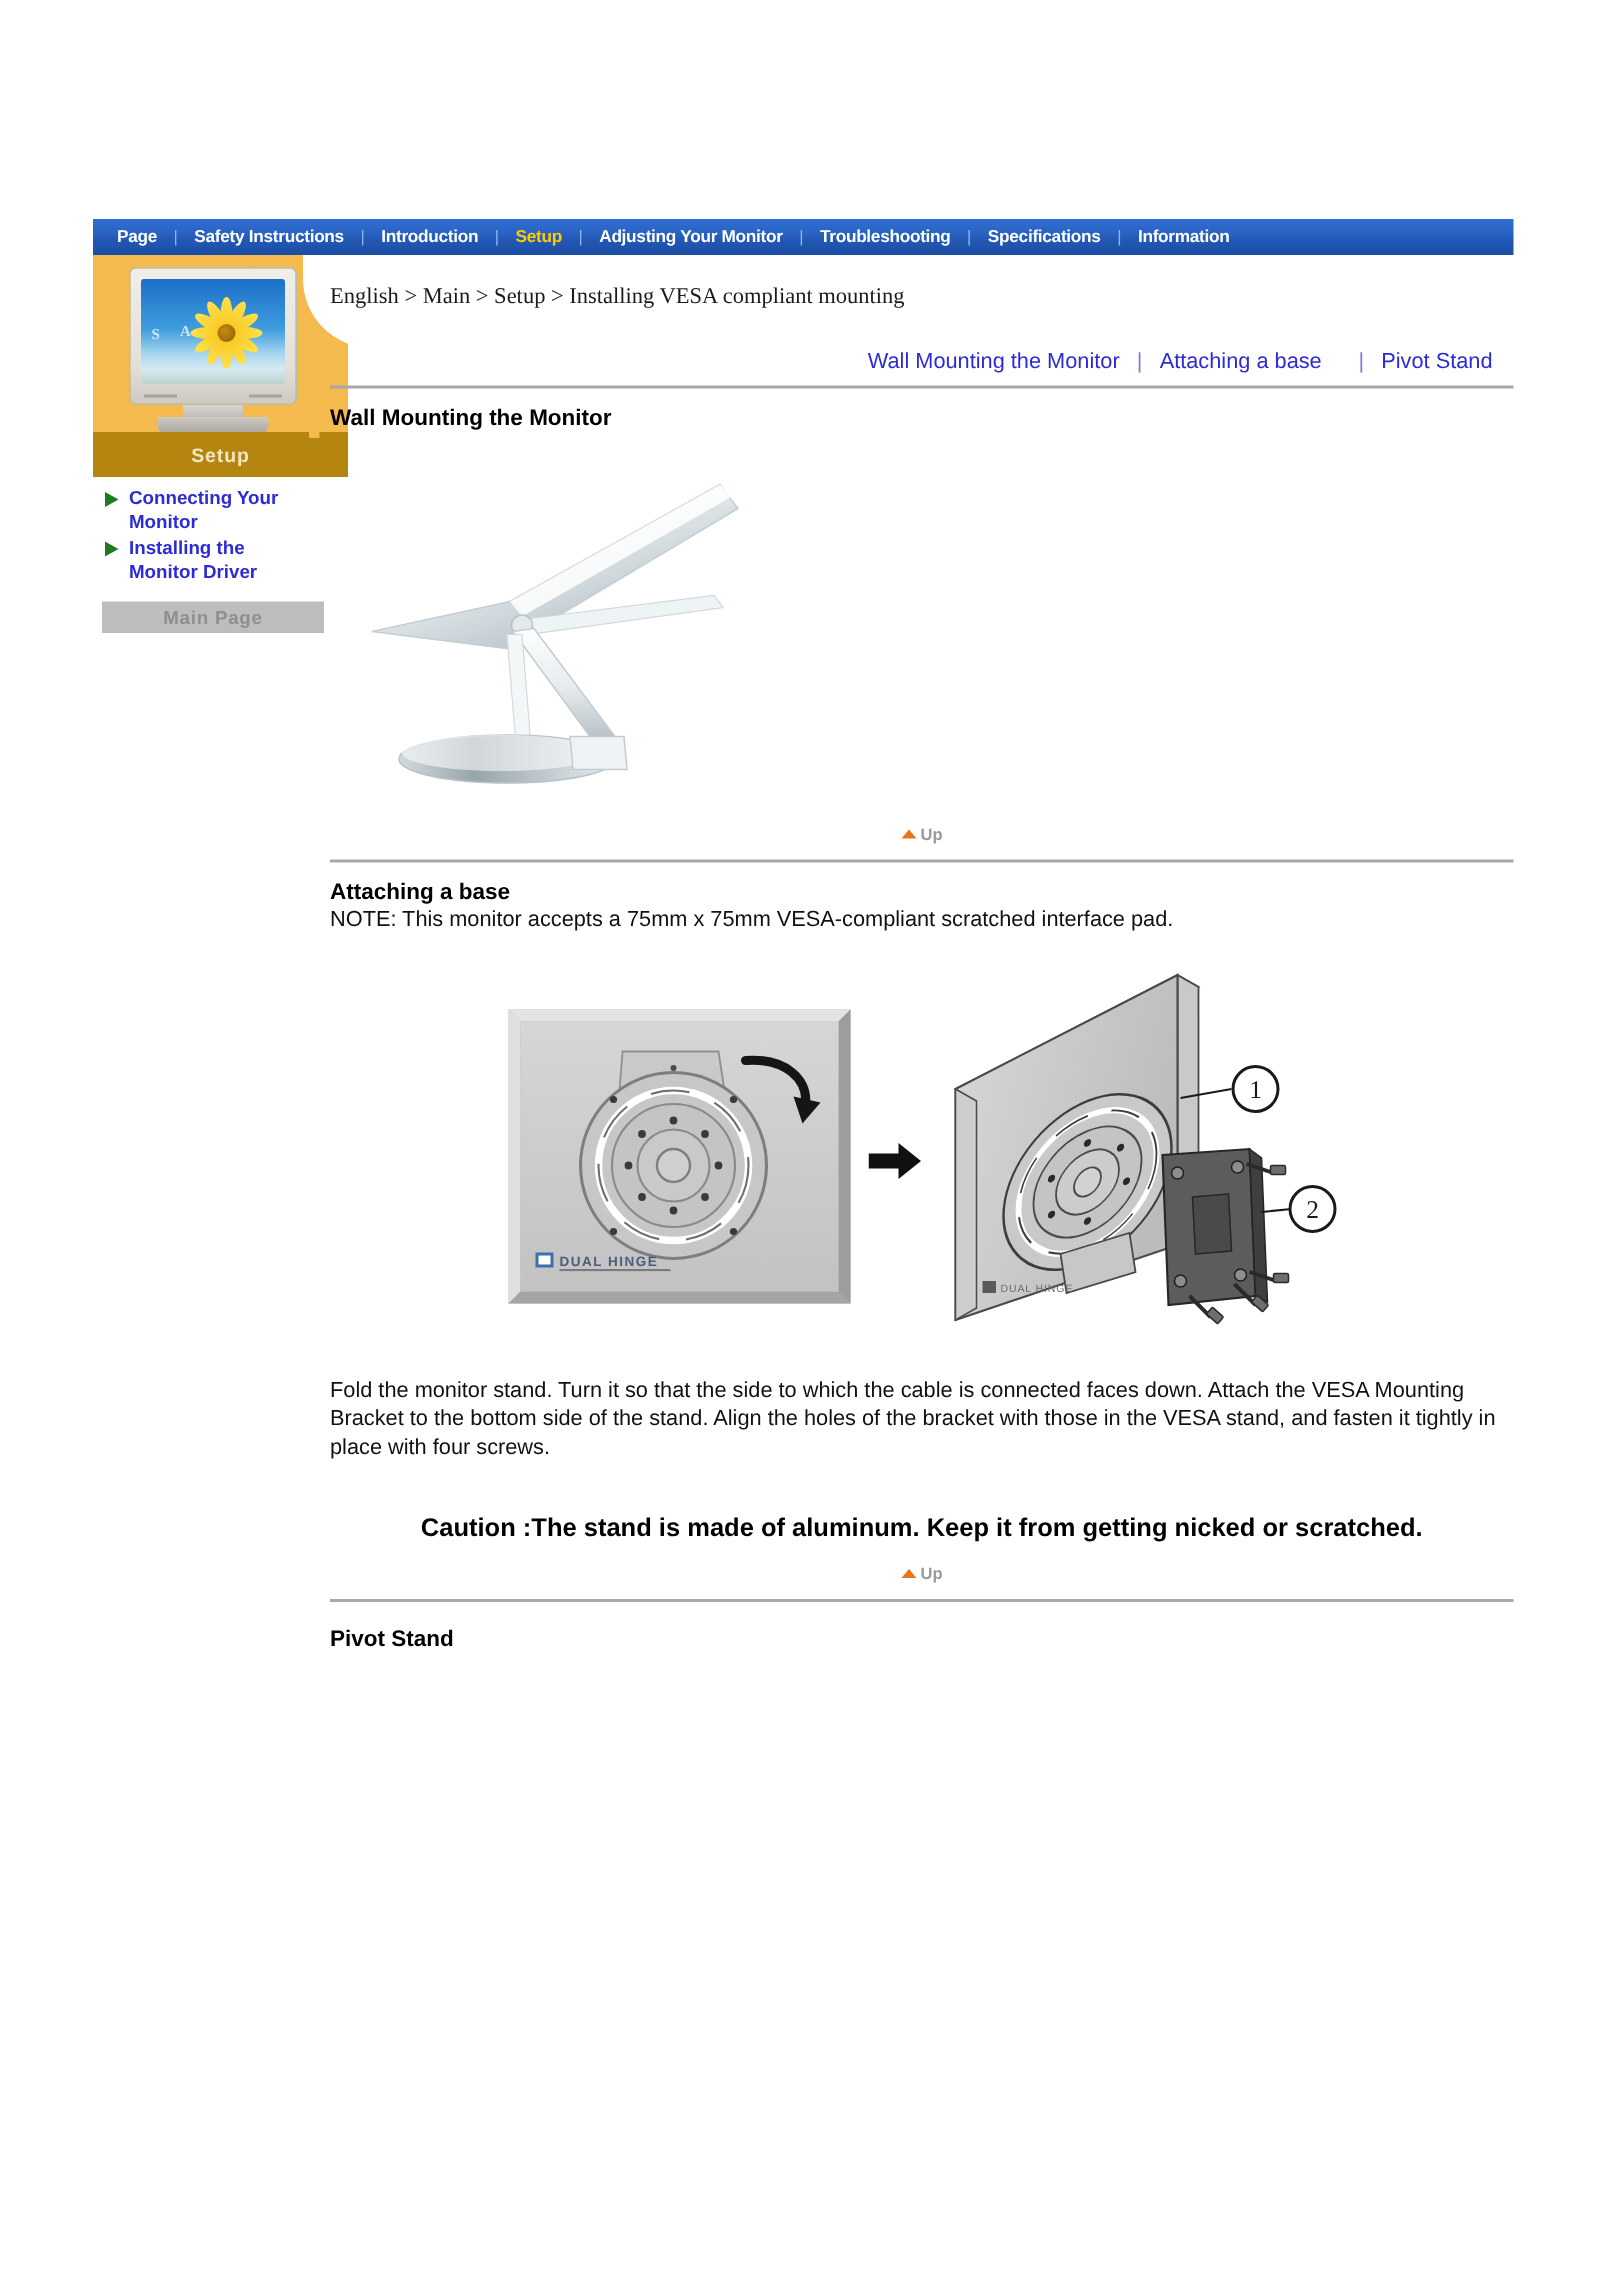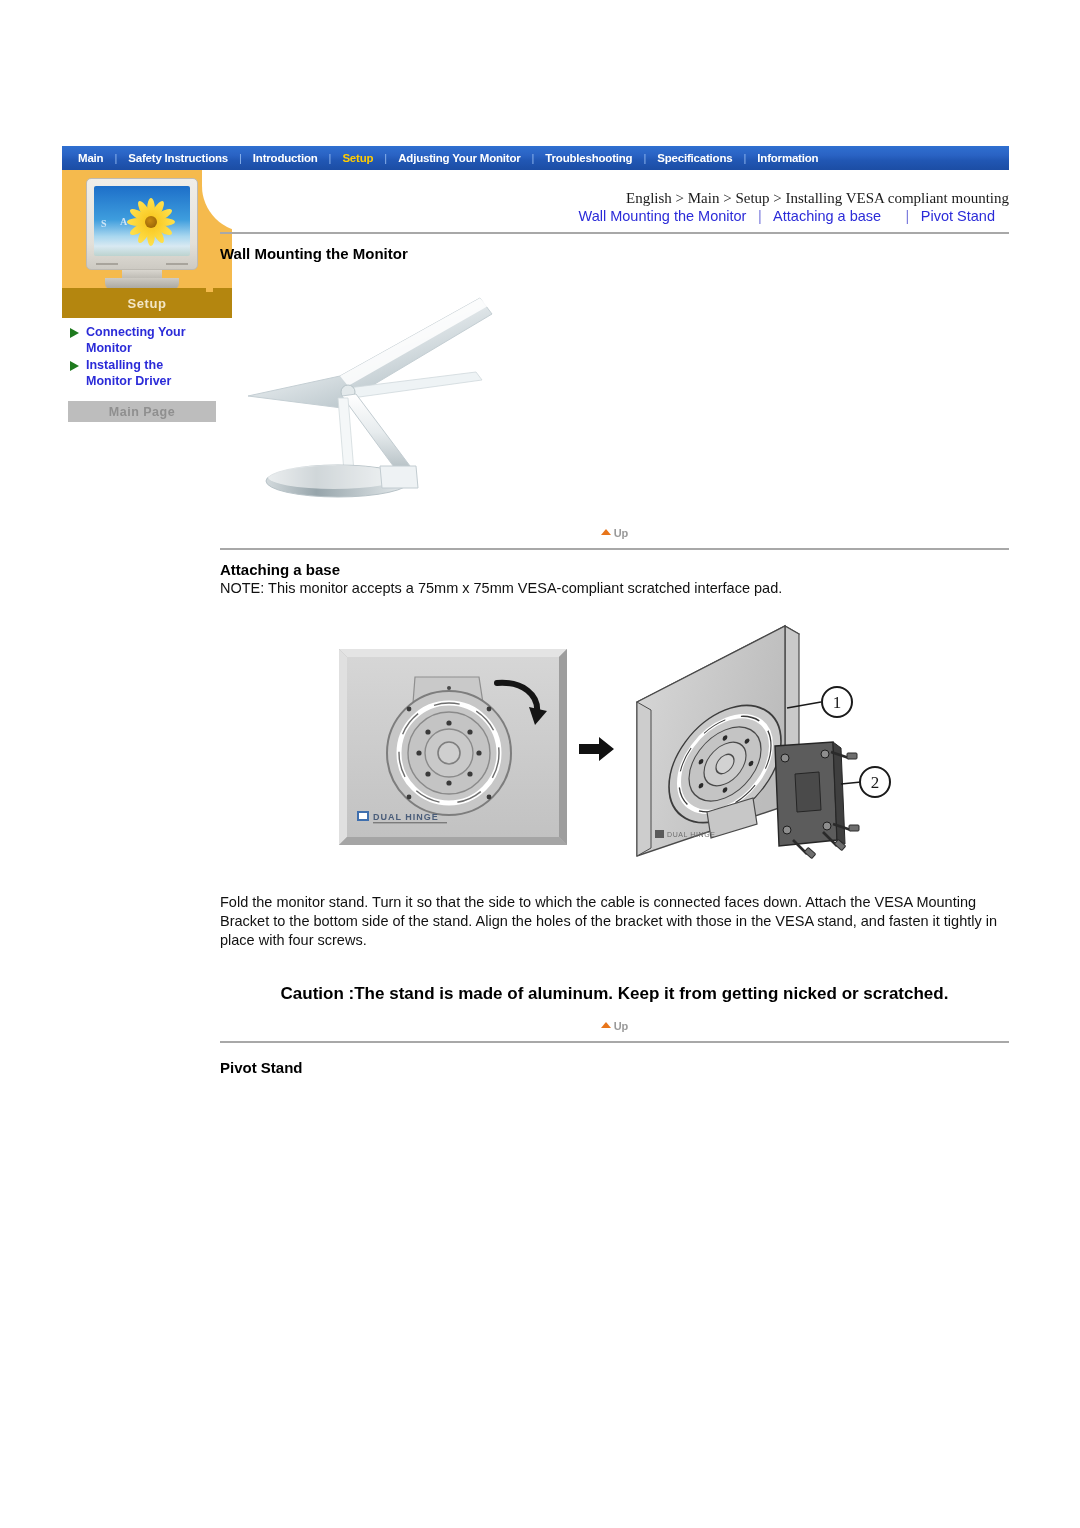--- a/index.html
+++ b/index.html
@@ -229,28 +229,29 @@
   }
 
   
   .content {
     position: absolute;
     left: 220px;
     top: 180px;
     width: 789px;
   }
   .breadcrumb {
-    text-align: right;
+    text-align: left;
     font-family: "Liberation Serif", serif;
     font-size: 15px;
     color: #1a1a1a;
     padding-top: 10px;
   }
   .section-links {
     text-align: right;
+    margin-top: 25px;
     padding-right: 14px;
   }
   .section-links a,
   .section-links .sl-sep {
     font-size: 14.5px;
     color: #2b2bd8;
     text-decoration: none;
   }
   .section-links .sl-sep { color: #7b7bdd; padding: 0 7px; }
   .section-links .sl-sep.wide { padding: 0 7px 0 20px; }
@@ -345,21 +346,21 @@
     font-size: 15px;
     font-weight: bold;
     color: #000;
     margin-top: 16px;
   }
 </style>
 </head>
 <body>
 
 <div class="topnav">
-  <span class="navitem">Main</span>
+  <span class="navitem">Page</span>
   <span class="navsep">|</span>
   <span class="navitem">Safety Instructions</span>
   <span class="navsep">|</span>
   <span class="navitem">Introduction</span>
   <span class="navsep">|</span>
   <span class="navitem active">Setup</span>
   <span class="navsep">|</span>
   <span class="navitem">Adjusting Your Monitor</span>
   <span class="navsep">|</span>
   <span class="navitem">Troubleshooting</span>

